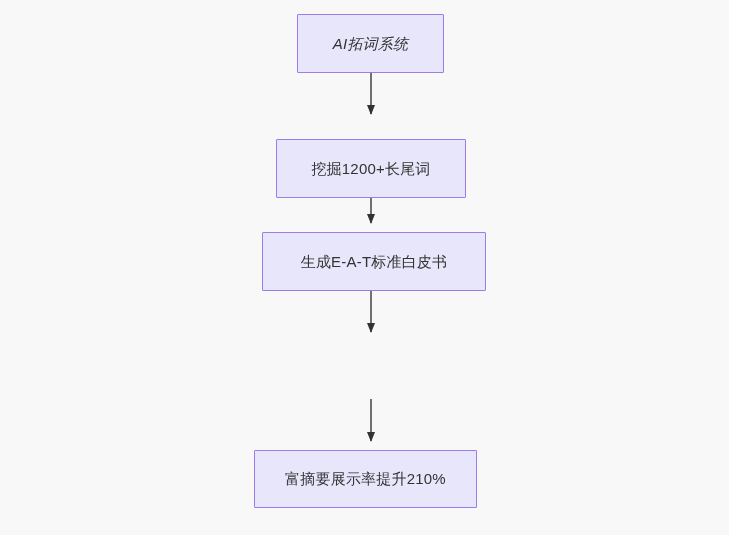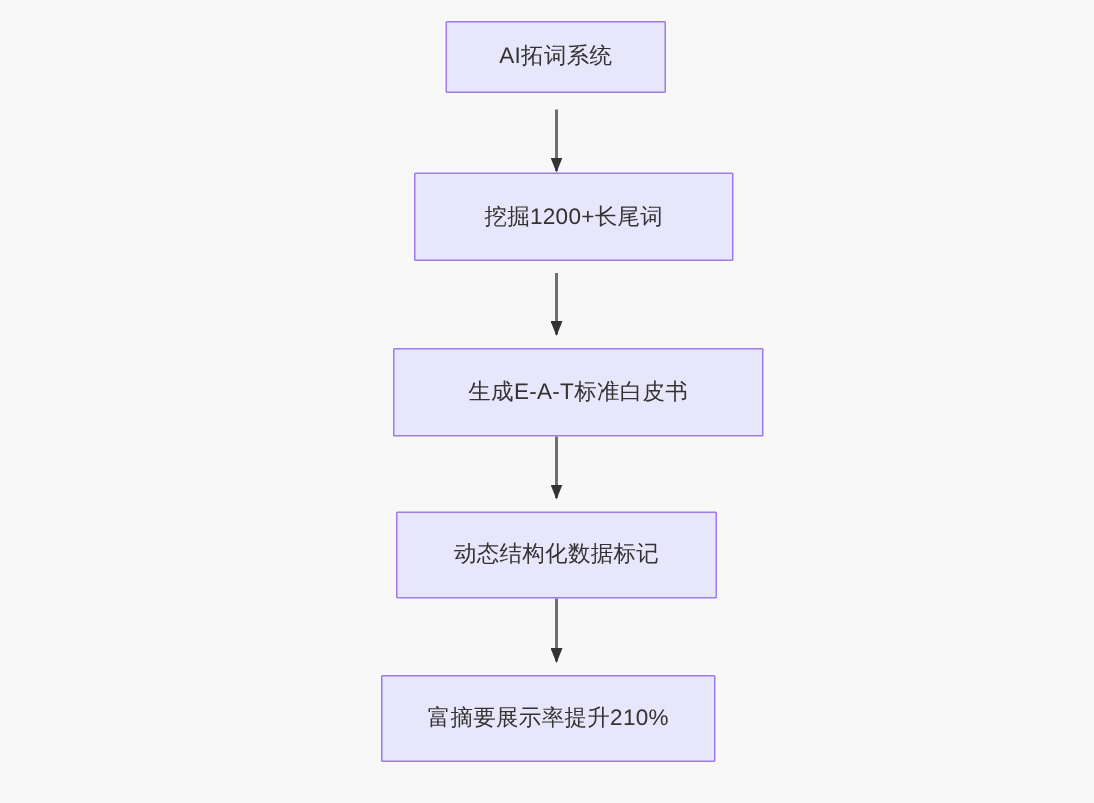--- a/index.html
+++ b/index.html
@@ -37,23 +37,23 @@
     justify-content: center;
     color: #333333;
     font-size: 15px;
     line-height: 1.2;
     letter-spacing: 0.2px;
     white-space: nowrap;
   }
   .node-label {
     display: block;
   }
-  .n1 { left: 297px; top: 14px;  width: 147px; height: 48px; }
-  .n2 { left: 276px; top: 115px; width: 213px; height: 59px; }
-  .n3 { left: 262px; top: 232px; width: 247px; height: 59px; }
+  .n1 { left: 297px; top: 14px;  width: 147px; height: 59px; font-style: italic; }
+  .n2 { left: 276px; top: 139px; width: 190px; height: 59px; }
+  .n3 { left: 262px; top: 232px; width: 224px; height: 59px; }
   .n4 { left: 264px; top: 341px; width: 214px; height: 58px; }
   .n5 { left: 254px; top: 450px; width: 223px; height: 58px; }
 </style>
 </head>
 <body>
 
 <div id="flowchart">
 
   <svg class="edge-layer" viewBox="0 0 729 535" width="729" height="535" xmlns="http://www.w3.org/2000/svg">
     <defs>
@@ -81,21 +81,18 @@
   </div>
 
   <div class="node n2">
     <span class="node-label">挖掘1200+长尾词</span>
   </div>
 
   <div class="node n3">
     <span class="node-label">生成E-A-T标准白皮书</span>
   </div>
 
-  <div class="node n4">
-    <span class="node-label">动态结构化数据标记</span>
-  </div>
 
   <div class="node n5">
     <span class="node-label">富摘要展示率提升210%</span>
   </div>
 
 </div>
 
 </body></html>

